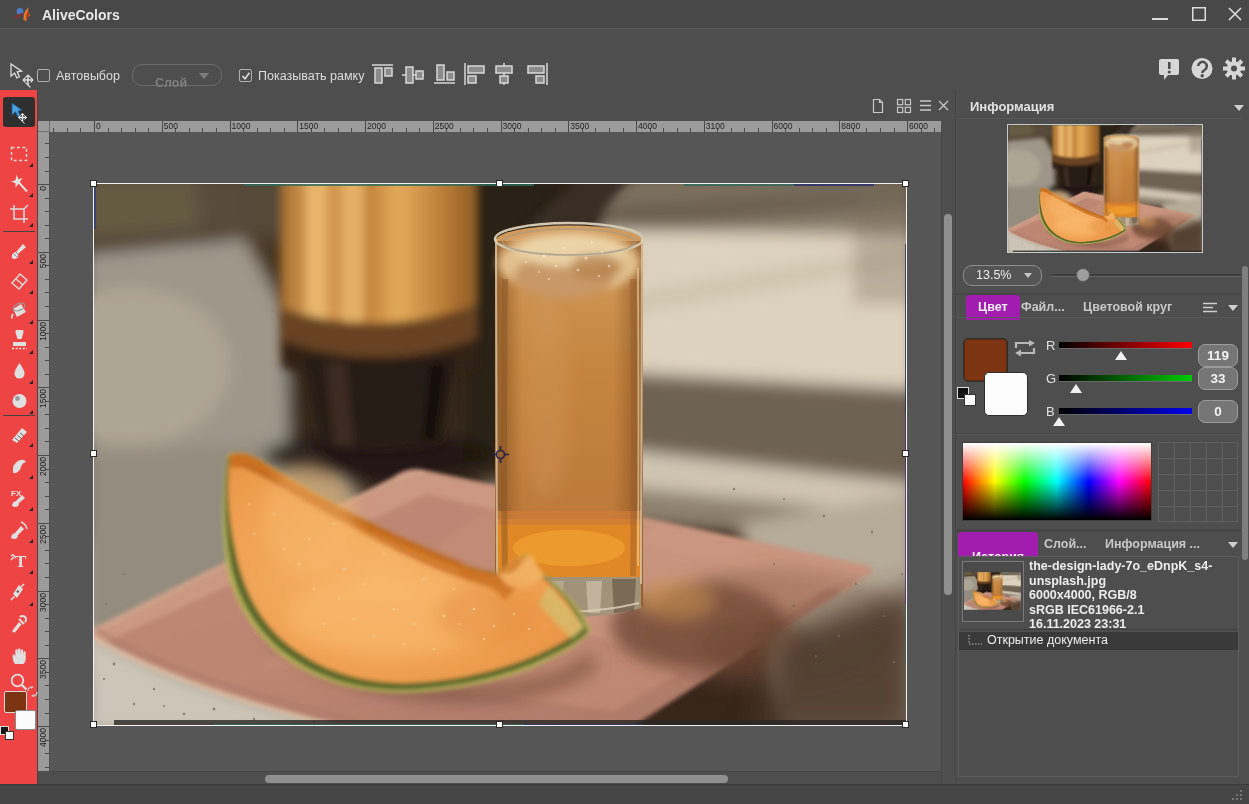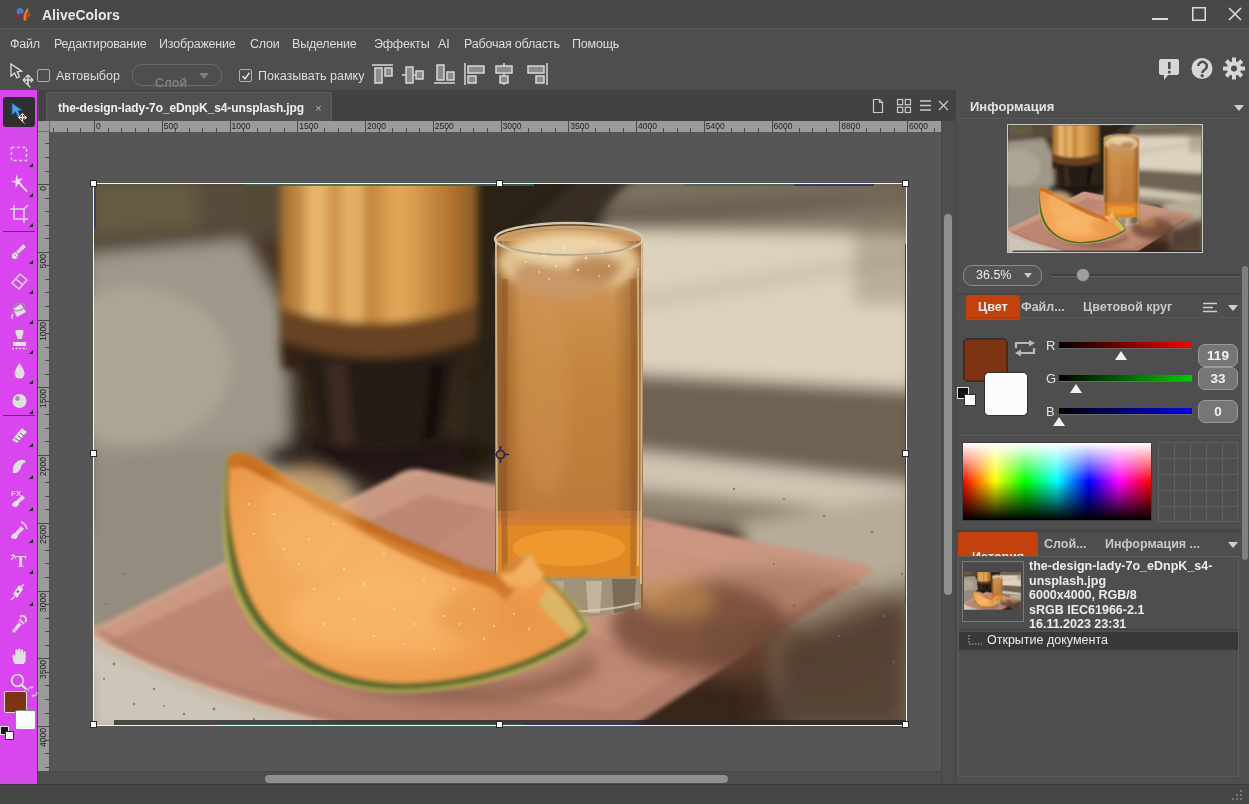--- a/index.html
+++ b/index.html
@@ -12,21 +12,21 @@
   #title-text { left:42px; top:7px; color:#e8e8e8; font-size:14px; font-weight:bold; }
   
   #menubar { left:0; top:30px; width:1249px; height:27px; background:#4e4e4e; }
   .menu { position:absolute; top:7px; color:#dcdcdc; font-size:12.5px; letter-spacing:-0.2px; }
   
   #optbar { left:0; top:57px; width:1249px; height:33px; background:#4e4e4e; }
   .cb { position:absolute; width:13px; height:13px; border:1px solid #b0b0b0; background:#4e4e4e; border-radius:2px;}
   .optlabel { position:absolute; color:#dcdcdc; font-size:12.5px; }
   #layerdrop { left:132px; top:64px; width:90px; height:22px; border:1px solid #6c6c6c; border-radius:10px; color:#7e7e7e; font-size:12.5px; font-weight:bold; }
   
-  #toolstrip { left:0; top:90px; width:38px; height:694px; background:#d946ef; border-right:1px solid #454545; }
+  #toolstrip { left:0; top:90px; width:38px; height:694px; background:#ef4444; border-right:1px solid #454545; }
   .tool { position:absolute; left:3px; width:32px; height:30px; }
   .tool svg { position:absolute; left:5px; top:4px; }
   .subtri { position:absolute; right:2px; bottom:2px; width:0; height:0; border-left:4px solid transparent; border-bottom:4px solid #262626; }
   
   #tabbar { left:39px; top:90px; width:916px; height:31px; background:#424242; }
   #tab1 { position:absolute; left:7px; top:2px; height:29px; background:#505050; border:1px solid #5d5d5d; border-bottom:none; border-radius:3px 3px 0 0; color:#f0f0f0; font-size:12px; font-weight:bold; padding:8px 9px 0 11px; letter-spacing:-0.1px; }
   
   #rulertop { left:50px; top:121px; width:891px; height:11px; background:#9b9b9b; }
   #rulerleft { left:38px; top:132px; width:11px; height:639px; background:#9b9b9b; }
   #rulercorner { left:38px; top:121px; width:12px; height:11px; background:#9b9b9b; border-right:1px solid #6f6f6f; border-bottom:1px solid #6f6f6f;}
@@ -42,21 +42,21 @@
   #selborder { position:absolute; left:43px; top:51px; width:814px; height:543px; border:1px solid #f2f2f2; }
   
   #hscroll { left:50px; top:771px; width:891px; height:13px; background:#4e4e4e; border-top:1px solid #464646;}
   #hthumb { position:absolute; left:215px; top:3px; width:463px; height:8px; background:#8f8f8f; border-radius:4px; }
   #vscroll { left:941px; top:132px; width:14px; height:652px; background:#4e4e4e; border-left:1px solid #464646;}
   #vthumb { position:absolute; left:2px; top:82px; width:8px; height:381px; background:#8f8f8f; border-radius:4px; }
   
   #rightpanel { left:955px; top:90px; width:294px; height:694px; background:#4e4e4e; border-left:1px solid #454545; }
   .phead { position:absolute; color:#e2e2e2; font-size:13px; font-weight:bold; }
   .ptab { position:absolute; font-size:12.5px; color:#c8c8c8; }
-  .ptab.active { background:#c2410c; border-radius:4px 4px 0 0; color:#f0f0f0; font-weight:bold; }
+  .ptab.active { background:#a21caf; border-radius:4px 4px 0 0; color:#f0f0f0; font-weight:bold; }
   #navthumb { position:absolute; left:51px; top:34px; width:196px; height:129px; border:1px solid #c9c9c9; background:#777; }
   #zoombox { position:absolute; left:7px; top:175px; width:79px; height:21px; border:1px solid #8d8d8d; border-radius:9px; background:#555; color:#ececec; font-size:12.5px; }
   .valbox { position:absolute; left:242px; width:40px; height:23px; background:#767676; border:1px solid #9b9b9b; border-radius:7px; color:#f2f2f2; font-size:13.5px; font-weight:bold; text-align:center; padding-top:3px; }
   .slidetrack { position:absolute; left:103px; width:133px; height:7px; border-bottom:1px solid #6a6a6a; }
   .thumbtri { position:absolute; width:0; height:0; border-left:6px solid transparent; border-right:6px solid transparent; border-bottom:9px solid #f0f0f0; }
   .rgb-label { position:absolute; left:90px; color:#e0e0e0; font-size:13px; }
   
   .histline { color:#ececec; font-size:12.5px; font-weight:bold; line-height:14.5px; }
   
   #statusbar { left:0; top:784px; width:1249px; height:20px; background:#454545; border-top:1px solid #3a3a3a; }
@@ -73,31 +73,20 @@
     <path d="M10.5 15 C10.5 9 12 5 15.5 2.5 C14.5 7 15.5 9 17.5 10 C15.5 12 13.5 12 13.5 16 Z" fill="#e07a28"></path>
     <path d="M13 14 C13 10 14 7 15.5 5.5 C15.1 8 15.8 9.5 16.8 10.3 C15.3 11.6 14.3 12 14.1 15 Z" fill="#b03a1e"></path>
   </svg>
 
   <svg class="abs" style="left:1148px;top:5px" width="100" height="20" viewBox="0 0 100 20">
     <rect x="4" y="13" width="16" height="2" fill="#dcdcdc"></rect>
     <rect x="44.75" y="2.75" width="12.5" height="12.5" fill="none" stroke="#dcdcdc" stroke-width="1.5"></rect>
     <path d="M81 3 L93 15 M93 3 L81 15" stroke="#dcdcdc" stroke-width="1.6"></path>
   </svg>
 
-  <div id="menubar" class="abs">
-      <div class="menu" style="left: 10px;">Файл</div>
-      <div class="menu" style="left: 54px;">Редактирование</div>
-      <div class="menu" style="left: 159px;">Изображение</div>
-      <div class="menu" style="left: 250px;">Слои</div>
-      <div class="menu" style="left: 292px;">Выделение</div>
-      <div class="menu" style="left: 374px;">Эффекты</div>
-      <div class="menu" style="left: 438px;">AI</div>
-      <div class="menu" style="left: 464px;">Рабочая область</div>
-      <div class="menu" style="left: 572px;">Помощь</div>
-    </div>
 
   <div id="optbar" class="abs"></div>
   <svg class="abs" style="left:8px;top:62px" width="26" height="26" viewBox="0 0 26 26">
     <path d="M3 2 L3 14 L6.6 11 L8.8 16 L11.4 14.8 L9.2 9.8 L13.6 9.2 Z" fill="none" stroke="#dcdcdc" stroke-width="1.3"></path>
     <g stroke="#e0e0e0" stroke-width="1.5">
       <path d="M15 18 L25 18 M20 13 L20 23"></path>
       <path d="M15 18 l2.4-2.4 M15 18 l2.4 2.4 M25 18 l-2.4-2.4 M25 18 l-2.4 2.4 M20 13 l-2.4 2.4 M20 13 l2.4 2.4 M20 23 l-2.4-2.4 M20 23 l2.4 2.4" stroke-width="1.2"></path>
     </g>
   </svg>
   <div class="cb abs" style="left:37px;top:69px"></div>
@@ -159,23 +148,20 @@
           <use href="#teeth" transform="rotate(135)"></use>
         <use href="#teeth" transform="rotate(180)"></use>
           <use href="#teeth" transform="rotate(225)"></use>
           <use href="#teeth" transform="rotate(270)"></use>
           <use href="#teeth" transform="rotate(315)"></use>
       </g>
       <circle r="3" fill="#4e4e4e"></circle>
     </g>
   </svg>
 
-  <div id="tabbar" class="abs">
-    <div id="tab1">the-design-lady-7o_eDnpK_s4-unsplash.jpg <span style="color:#b5b5b5;font-weight:normal;margin-left:8px;font-size:11px">×</span></div>
-  </div>
   <svg class="abs" style="left:872px;top:98px" width="78" height="16" viewBox="0 0 78 16">
     <g stroke="#c9c9c9" fill="none" stroke-width="1.2">
       <path d="M1.5 1.5 h6 l3 3 v10 h-9 Z M7.5 1.5 v3 h3"></path>
       <g>
         <rect x="25.5" y="1.5" width="5.2" height="5.2"></rect>
           <rect x="33.3" y="1.5" width="5.2" height="5.2"></rect>
         <rect x="25.5" y="9.3" width="5.2" height="5.2"></rect>
           <rect x="33.3" y="9.3" width="5.2" height="5.2"></rect>
       </g>
       <path d="M48 3 h11 M48 7.5 h11 M48 12 h11" stroke-width="1.4"></path>
@@ -407,21 +393,21 @@
       <div class="ticklabel" style="left:317.0px">2000</div>
       <div class="tickv" style="left:382.8px"></div>
       <div class="ticklabel" style="left:384.8px">2500</div>
       <div class="tickv" style="left:450.5px"></div>
       <div class="ticklabel" style="left:452.5px">3000</div>
       <div class="tickv" style="left:518.3px"></div>
       <div class="ticklabel" style="left:520.3px">3500</div>
       <div class="tickv" style="left:586.0px"></div>
       <div class="ticklabel" style="left:588.0px">4000</div>
       <div class="tickv" style="left:653.8px"></div>
-      <div class="ticklabel" style="left:655.8px">5400</div>
+      <div class="ticklabel" style="left:655.8px">3100</div>
       <div class="tickv" style="left:721.5px"></div>
       <div class="ticklabel" style="left:723.5px">6000</div>
       <div class="tickv" style="left:789.3px"></div>
       <div class="ticklabel" style="left:791.3px">8800</div>
       <div class="tickv" style="left:857.0px"></div>
       <div class="ticklabel" style="left:859.0px">6000</div>
     </div>
   <div id="rulerleft" class="abs">
       <div class="tickh" style="top:11.3px;width:4px;left:7px;"></div>
       <div class="tickh" style="top:24.9px;width:4px;left:7px;"></div>
@@ -772,21 +758,21 @@
 
     <div class="phead" style="left:14px;top:9px">Информация</div>
     <svg class="abs" style="left:278px;top:15px" width="10" height="6" viewBox="0 0 10 6">
         <path d="M0 0 L10 0 L5 6 Z" fill="#cfcfcf"></path>
       </svg>
     <div class="abs" style="left:0;top:28px;width:285px;border-top:1px solid #585858"></div>
     <div id="navthumb"><svg viewBox="0 0 813 542" width="194" height="127" preserveAspectRatio="none">
           <use href="#photoart"></use>
         </svg></div>
     <div id="zoombox">
-      <span style="position:absolute;left:12px;top:2px">36.5%</span>
+      <span style="position:absolute;left:12px;top:2px">13.5%</span>
       <span style="position:absolute;right:9px;top:7px;width:0;height:0;border-left:4.5px solid transparent;border-right:4.5px solid transparent;border-top:5.5px solid #c9c9c9"></span>
     </div>
     <div class="abs" style="left:95px;top:184px;width:190px;height:3px;background:#3e3e3e;border-bottom:1px solid #666"></div>
     <div class="abs" style="left:120px;top:178px;width:14px;height:14px;border-radius:50%;background:#9e9e9e;border:1px solid #5a5a5a"></div>
 
     <div class="abs" style="left:0;top:203px;width:285px;height:2px;background:#464646"></div>
     <div class="ptab active" style="left:10px;top:205px;padding:5px 12px 6px">Цвет</div>
     <div class="ptab" style="left:65px;top:210px;font-weight:bold">Файл...</div>
     <div class="ptab" style="left:127px;top:210px;font-weight:bold">Цветовой круг</div>
     <svg class="abs" style="left:247px;top:212px" width="14" height="11" viewBox="0 0 14 11">

